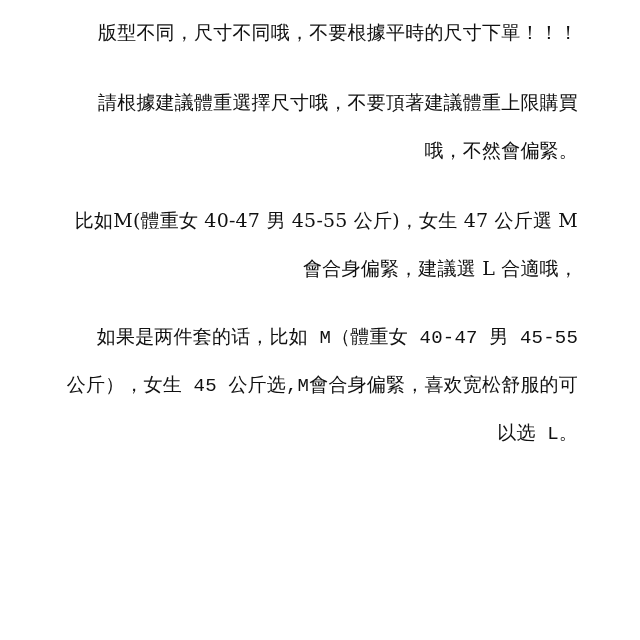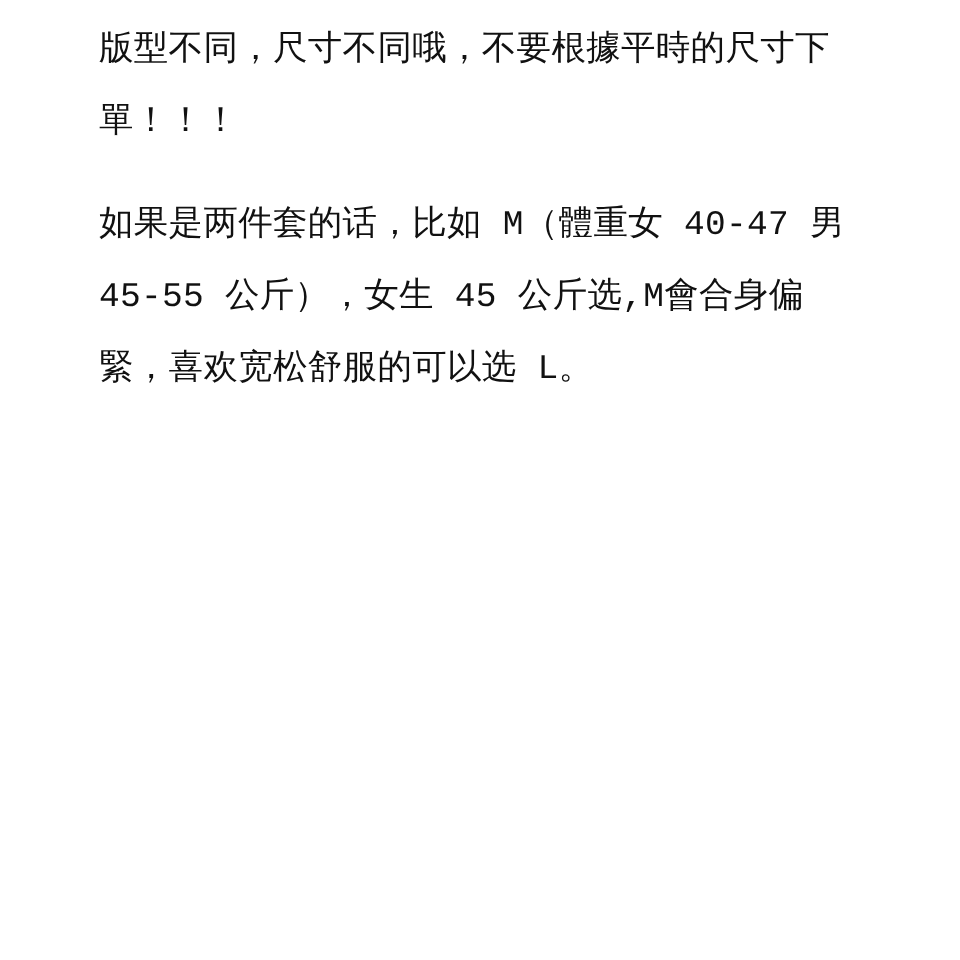--- a/index.html
+++ b/index.html
@@ -15,31 +15,33 @@
     overflow: hidden;
   }
   #page {
     width: 640px;
     height: 640px;
     box-sizing: border-box;
     padding: 8px 62px 0 66px;
     background: #ffffff;
   }
   .para {
-    font-size: 23px;
+    font-size: 19px;
     line-height: 48px;
     letter-spacing: 0.2px;
     margin: 0 0 22px 0;
-    text-align: left;
+    text-align: right;
     word-break: break-word;
   }
   .para:last-child {
     margin-bottom: 0;
     font-family: Liberation Mono, monospace;
   }
 </style>
 </head>
 <body>
 
 <div id="page">
   <p class="para">版型不同，尺寸不同哦，不要根據平時的尺寸下單！！！</p>
+  <p class="para">請根據建議體重選擇尺寸哦，不要頂著建議體重上限購買哦，不然會偏緊。</p>
+  <p class="para">比如M(體重女 40-47 男 45-55 公斤)，女生 47 公斤選 M 會合身偏緊，建議選 L 合適哦，</p>
   <p class="para">如果是两件套的话，比如 M（體重女 40-47 男 45-55 公斤），女生 45 公斤选,M會合身偏緊，喜欢宽松舒服的可以选 L。</p>
 </div>
 
 </body></html>

